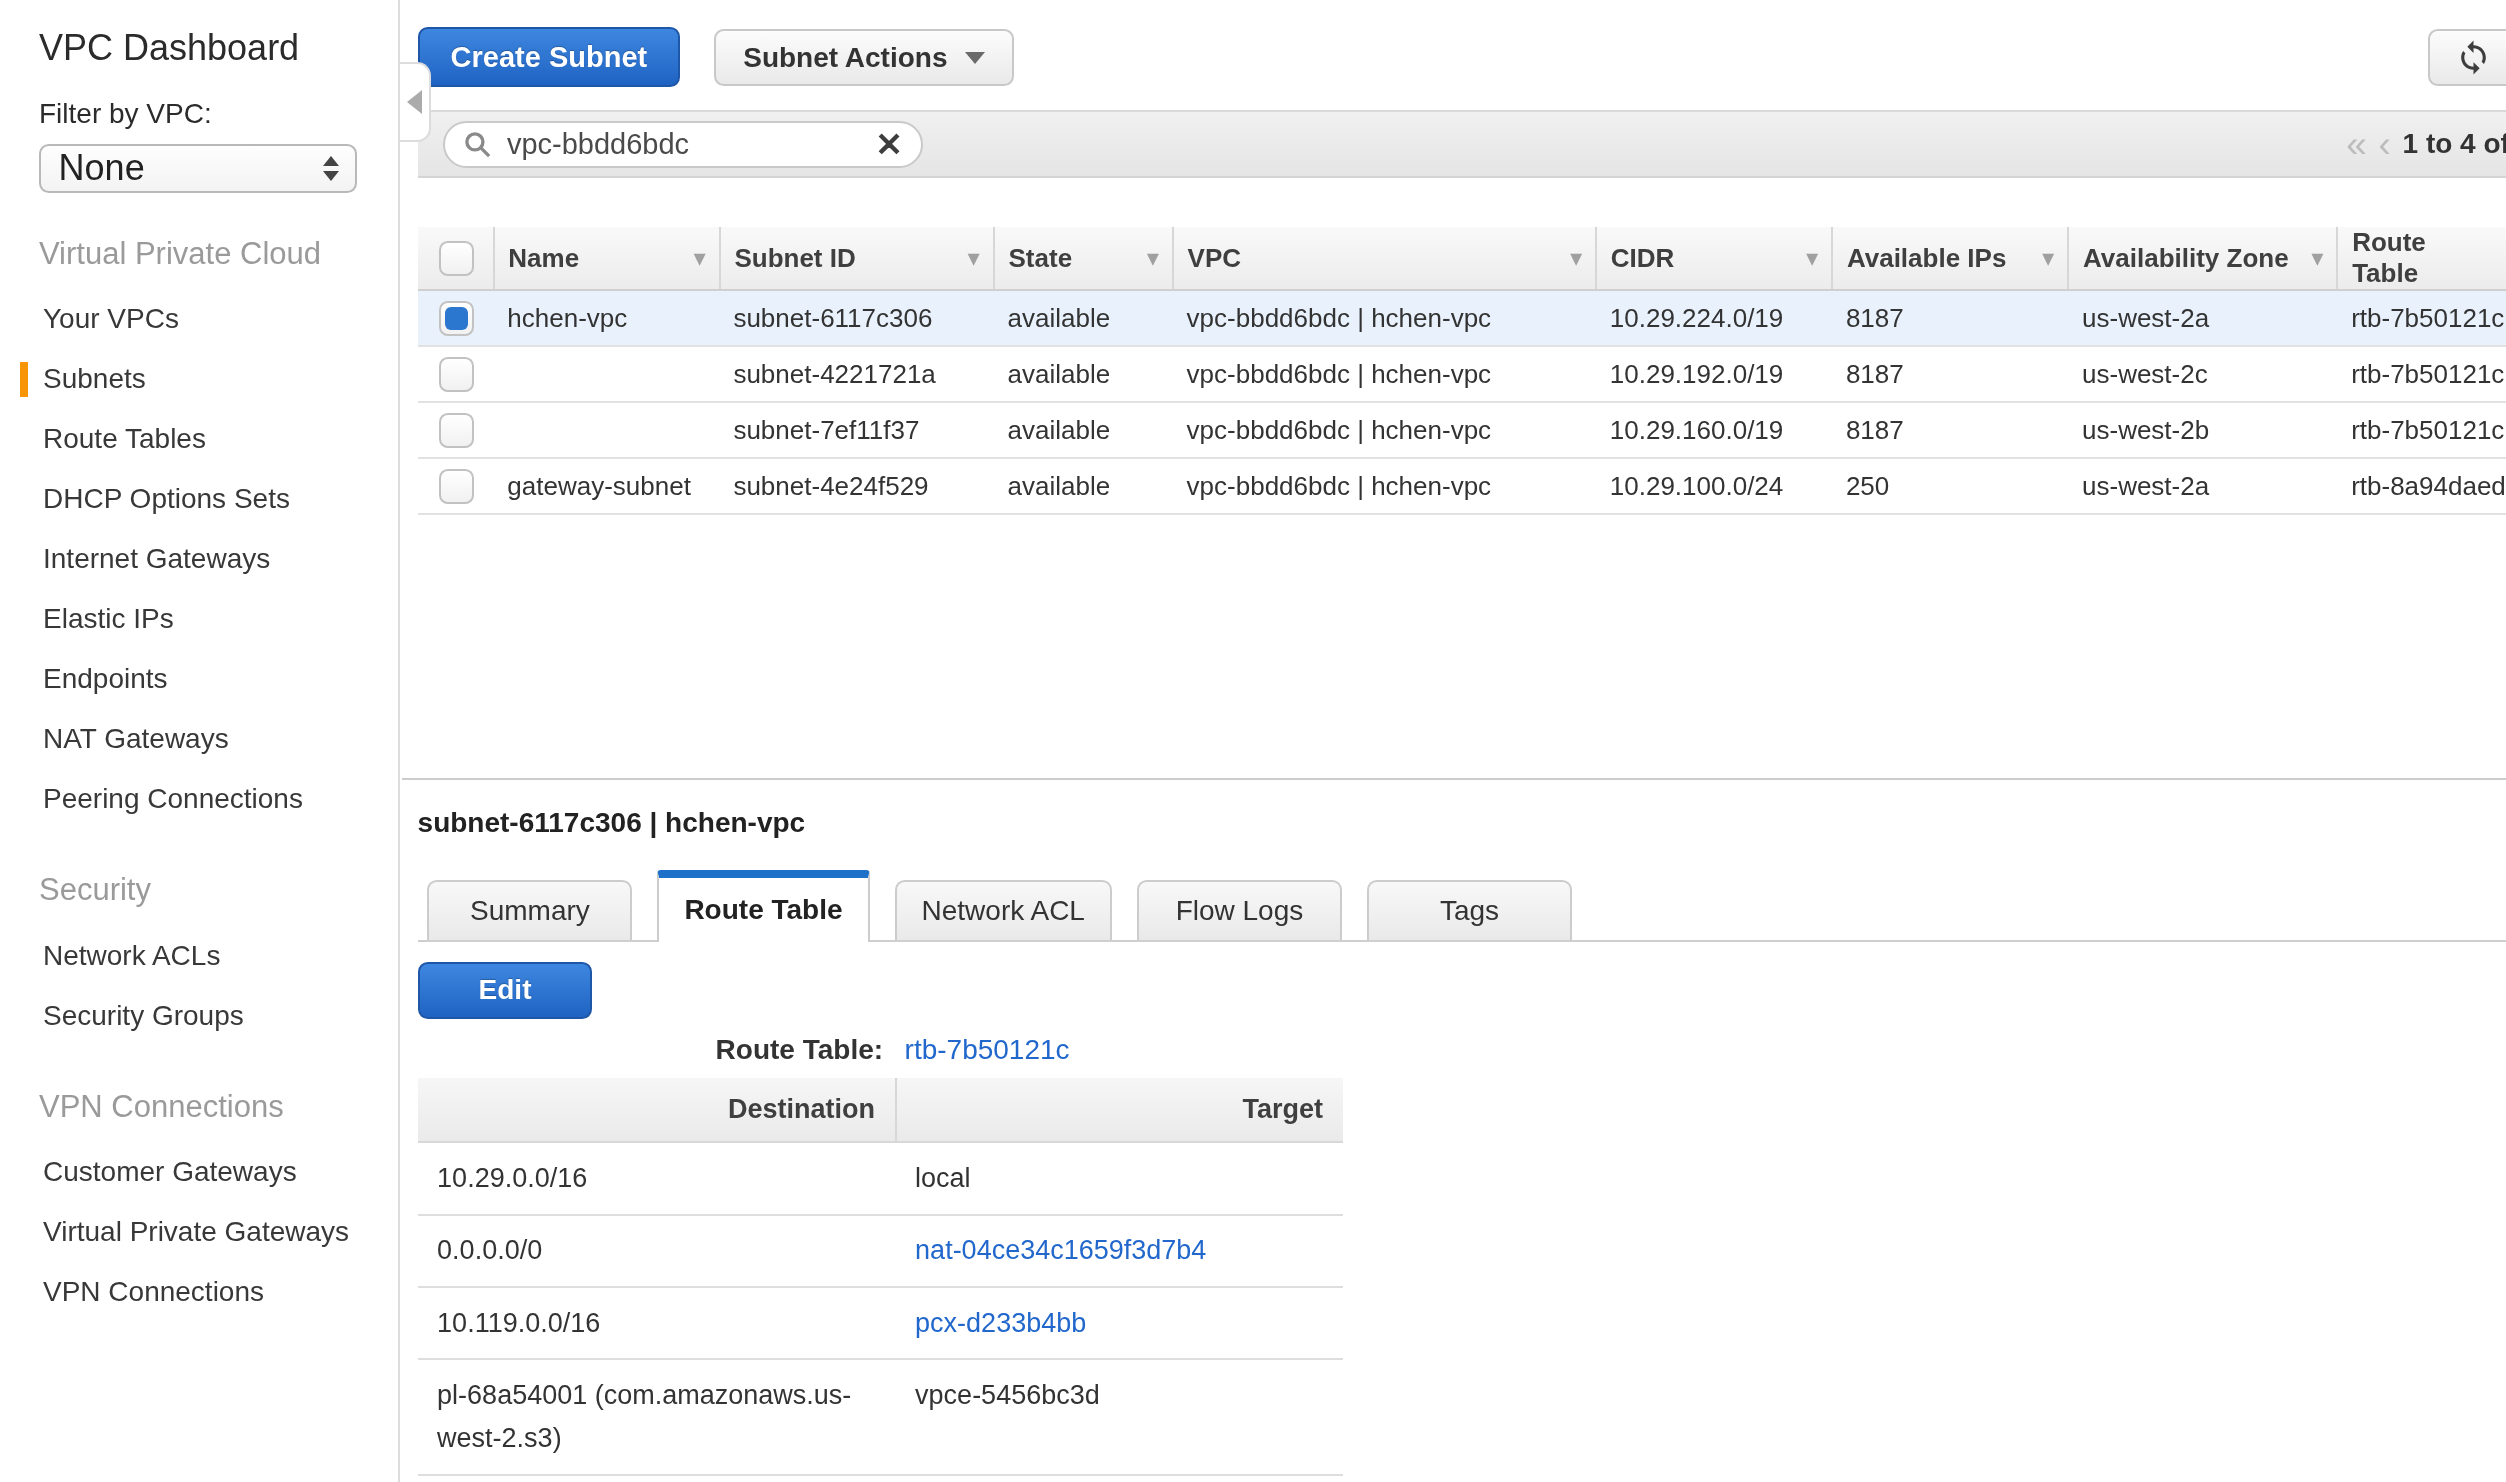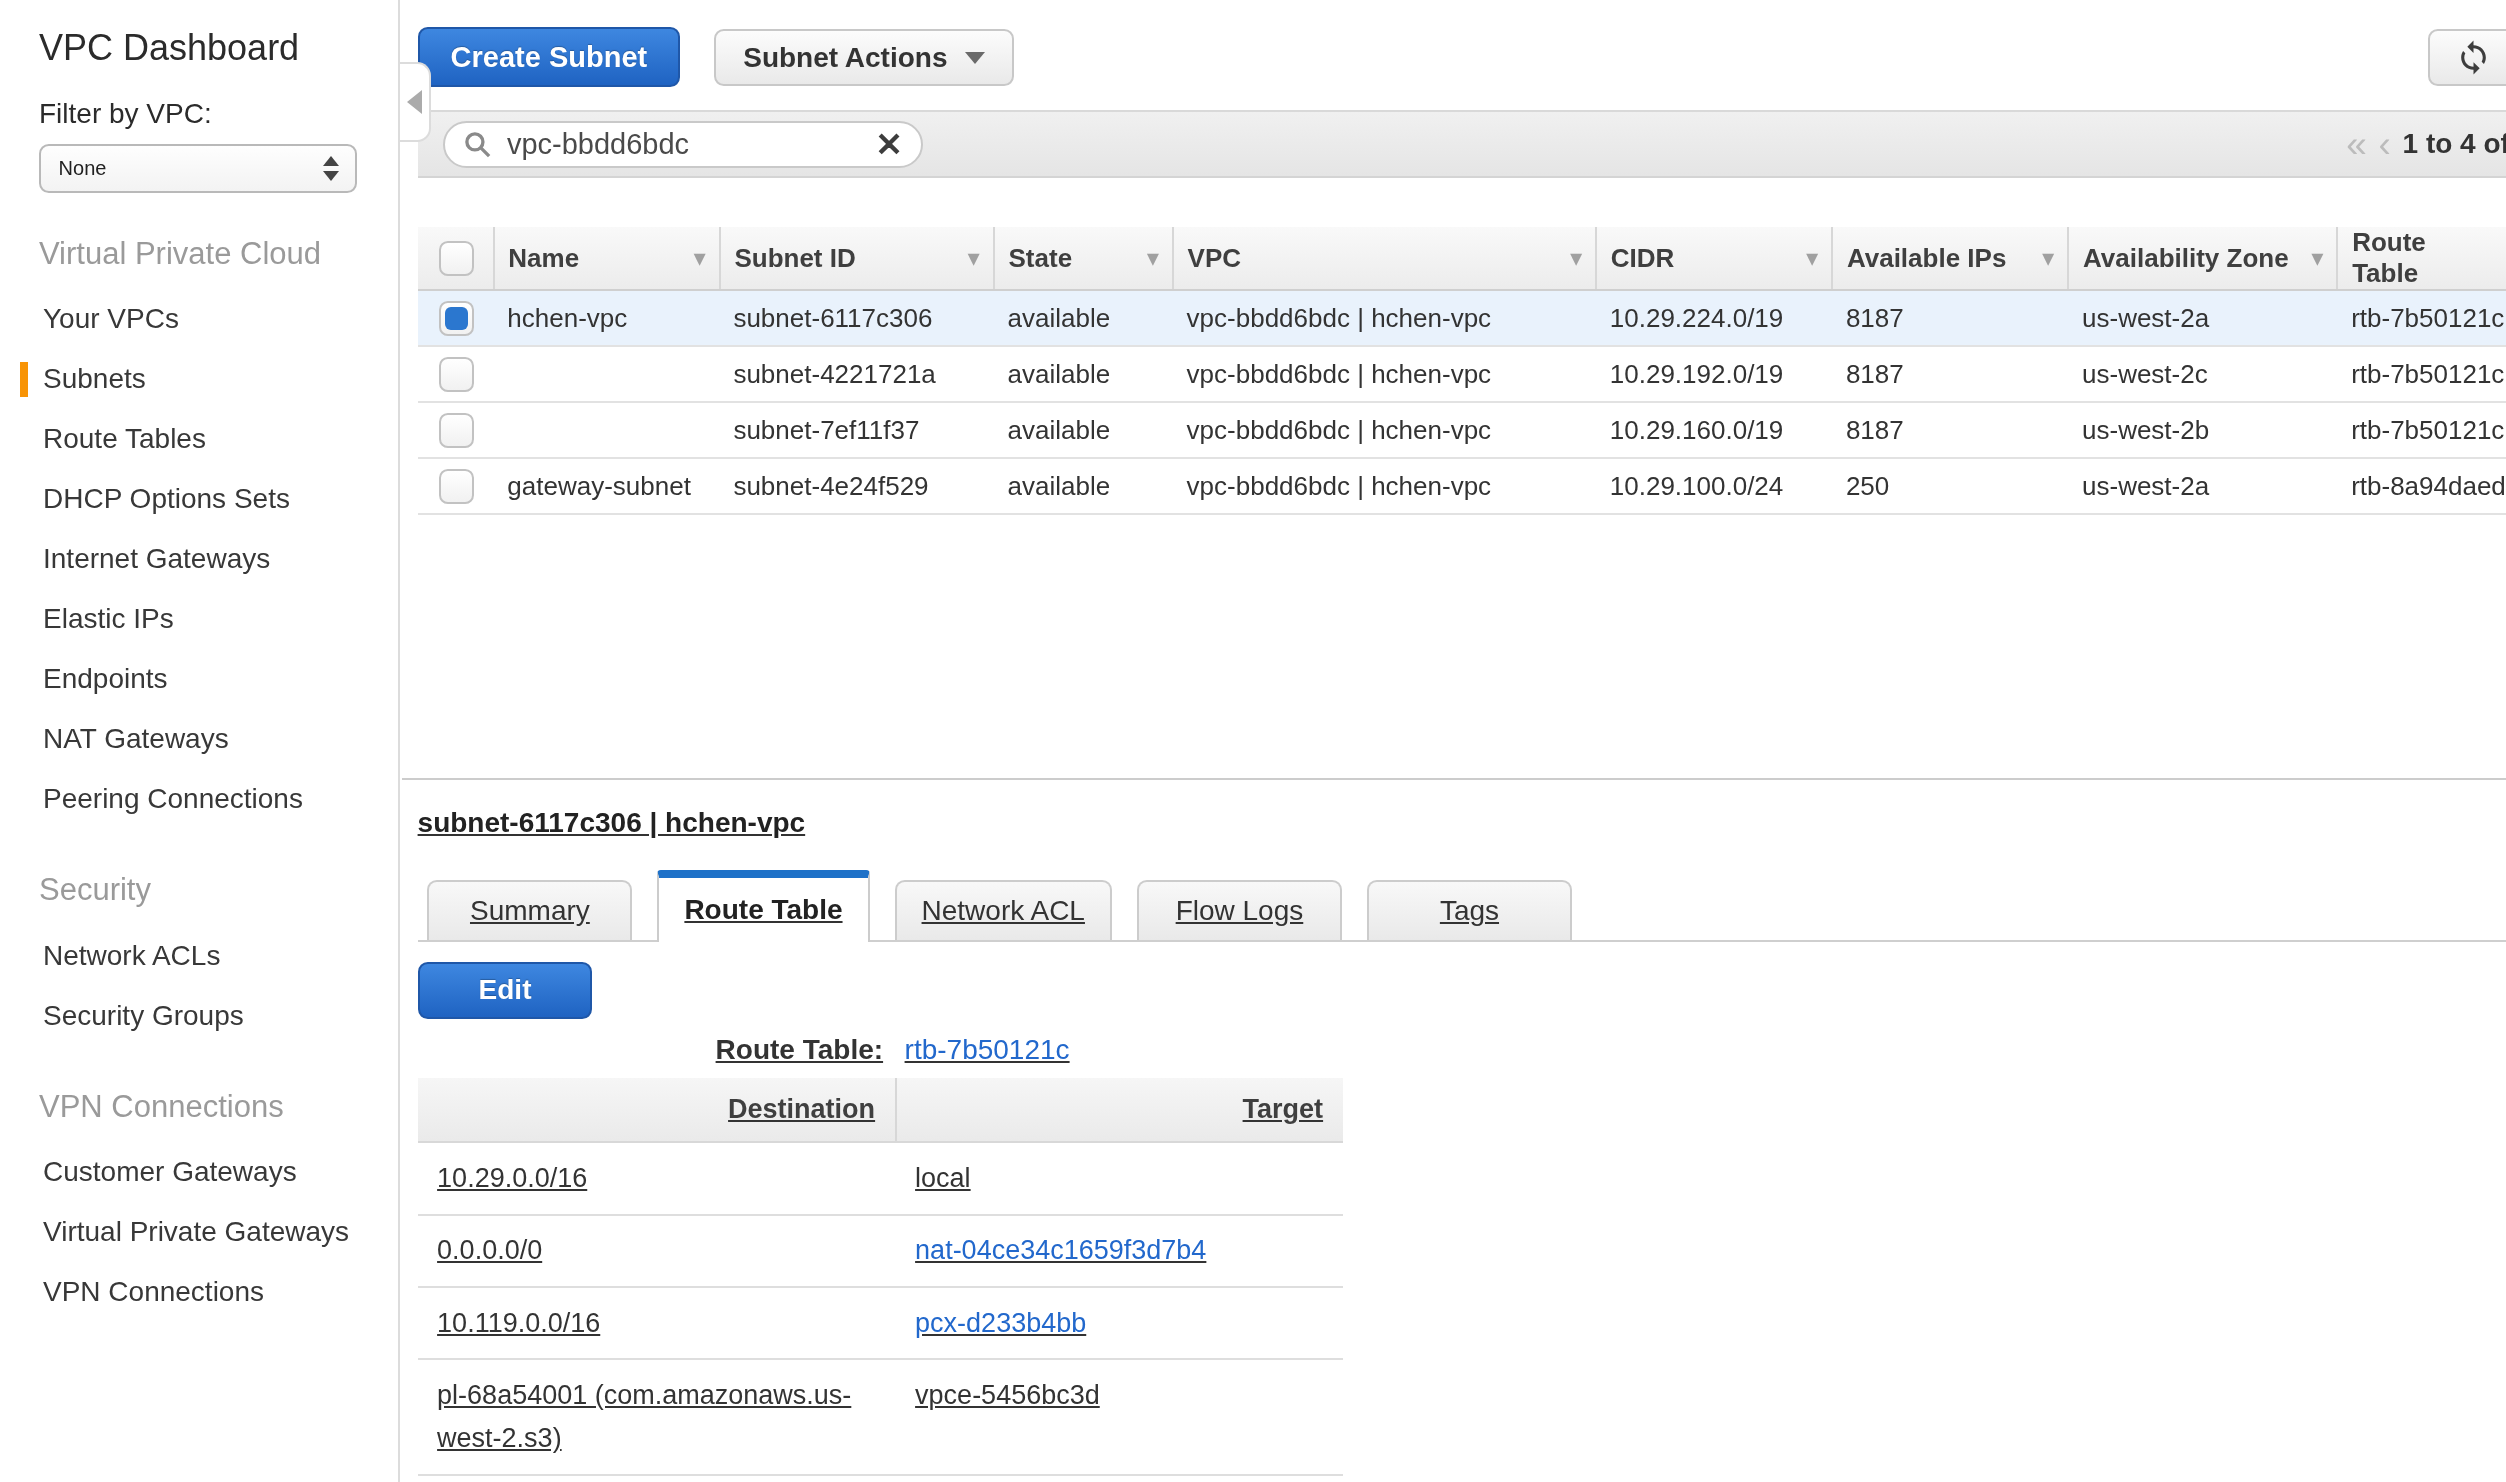--- a/index.html
+++ b/index.html
@@ -7,21 +7,21 @@
   body {
     width:2506px; height:1482px; overflow:hidden; position:relative;
     font-family:"Liberation Sans", sans-serif; background:#ffffff; color:#333;
   }
 
   
   .sidebar { position:absolute; left:0; top:0; bottom:0; width:400px; background:#fff; border-right:2px solid #dcdcdc; }
   .sidebar-title { margin:27px 0 0 39px; font-size:36px; color:#2b2b2b; }
   .filter-label { margin:29px 0 0 39px; font-size:28px; color:#2b2b2b; }
   .vpc-select { margin:13.7px 0 0 39px; width:318px; height:49px; border:2px solid #b9b9b9; border-radius:9.8px;
-    display:flex; align-items:center; justify-content:space-between; padding:0 15.6px 0 17.6px; font-size:20px; color:#222;
+    display:flex; align-items:center; justify-content:space-between; padding:0 15.6px 0 17.6px; font-size:36px; color:#222;
     background:linear-gradient(#fefefe,#f3f3f3); cursor:pointer; }
   .updown { display:flex; flex-direction:column; gap:4.9px; }
   .tri-up   { width:0;height:0;border-left:8.8px solid transparent;border-right:8.8px solid transparent;border-bottom:10.7px solid #444; }
   .tri-down { width:0;height:0;border-left:8.8px solid transparent;border-right:8.8px solid transparent;border-top:10.7px solid #444; }
 
   .nav { margin-top:43px; }
   .nav-header { margin:43px 0 17.6px 0; padding-left:39px; font-size:31px; color:#9a9a9a; }
   .nav-header.first { margin-top:0; }
   .nav-item { height:60px; display:flex; align-items:center; padding-left:43px; font-size:28px; color:#383838; position:relative; cursor:pointer; }
   .nav-item.active::before { content:""; position:absolute; left:19.5px; top:12.7px; width:8.8px; height:35px; background:#f89406; }
@@ -64,21 +64,21 @@
   .th-inner { display:flex; align-items:center; justify-content:space-between; }
   .sort-caret { color:#a0a0a0; font-size:21.5px; margin-left:7.8px; cursor:pointer; }
   .subnet-table td { height:56px; font-size:26px; color:#333; padding:0 13.7px; border-bottom:2px solid #e2e2e2; overflow:hidden; white-space:nowrap; }
   tr.selected td { background:#e9f2fc; }
   .checkbox { width:35px; height:35px; border:2px solid #c2c2c2; border-radius:8.8px; background:linear-gradient(#fff,#f1f1f1);
     display:flex; align-items:center; justify-content:center; margin-left:7.8px; cursor:pointer; }
   .checkbox.checked::after { content:""; width:23.4px; height:23.4px; border-radius:5.9px; background:#2b77cf; }
   .state-green { color:#169416; }
 
   
-  .detail { margin-top:263px; border-top:2px solid #cccccc; padding-left:15.6px;text-decoration:underline; }
+  .detail { margin-top:263px; border-top:2px solid #cccccc; padding-left:15.6px; }
   .detail-heading { margin-top:27px; font-size:28px; font-weight:bold; color:#222; }
   .tabs { margin-top:33px; display:flex; gap:25px; align-items:flex-end; border-bottom:2px solid #cfcfcf; height:70px; padding-left:9.8px; }
   .tab { min-width:205px; height:60px; padding:4px 25px; display:flex; align-items:center; justify-content:center;
     background:linear-gradient(#f8f8f8,#e9e9e9); border:2px solid #ccc; border-bottom:none; border-radius:9.8px 9.8px 0 0;
     font-size:28px; color:#333; cursor:pointer; }
   .tab.active { background:#fff; border-top:8.8px solid #1e71c8; font-weight:bold; height:72px; margin-bottom:-2px; border-radius:3.9px 3.9px 0 0; color:#222; }
 
   .edit-row { margin-top:19.5px; }
   .btn-edit { display:inline-flex; align-items:center; height:57px; padding:0 59px; font-size:28px; font-weight:bold; color:#fff;
     border:2px solid #1f57a8; border-radius:9.8px; background:linear-gradient(180deg,#3e87e0 0%,#1f63c2 100%); cursor:pointer;

